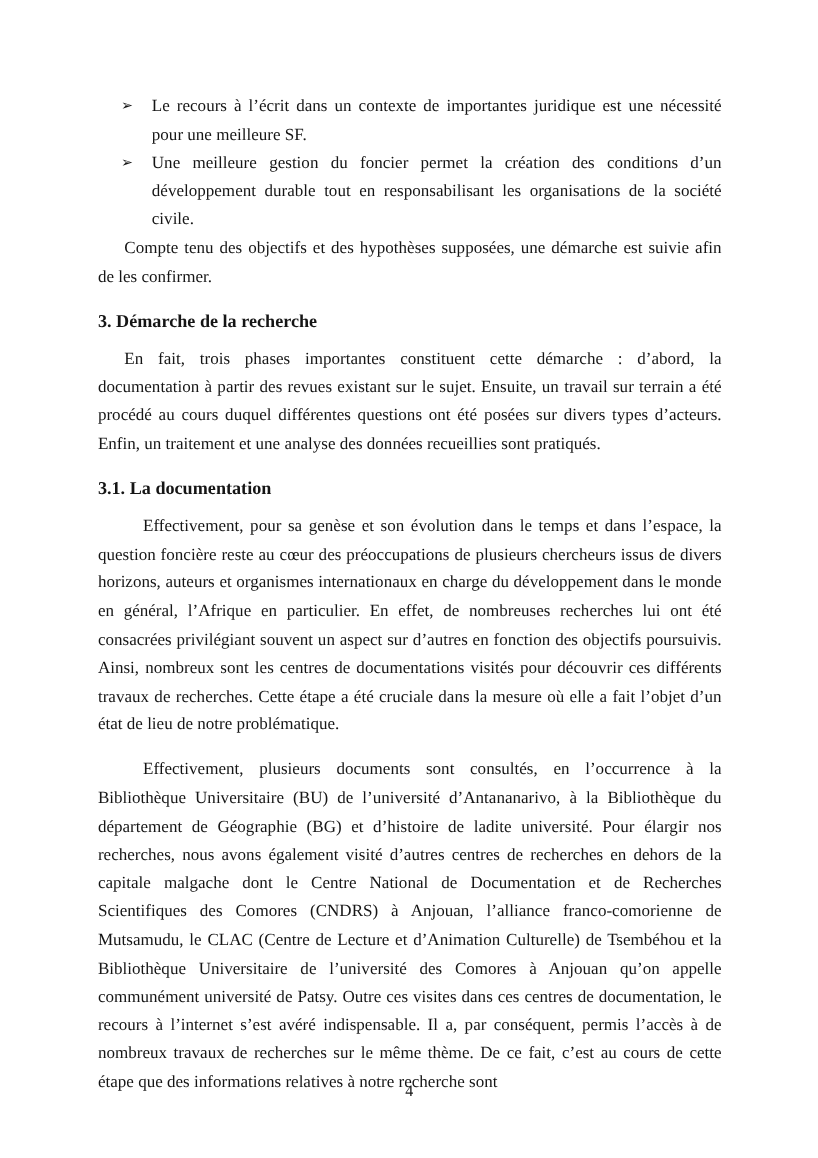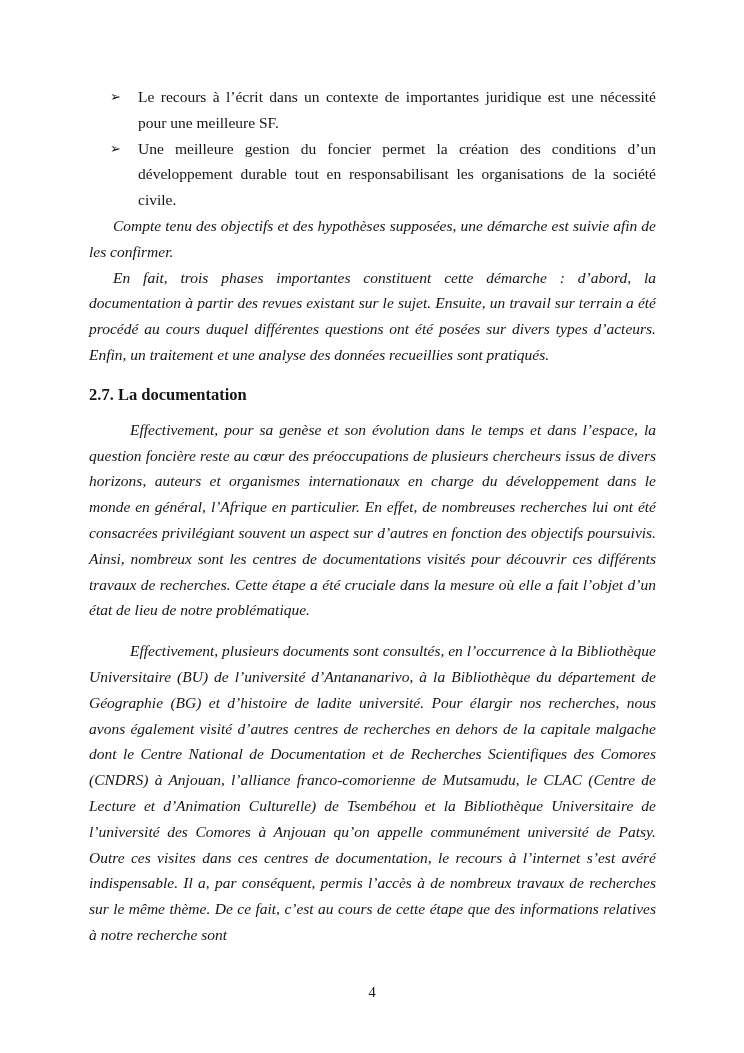--- a/index.html
+++ b/index.html
@@ -30,21 +30,20 @@
   }
   .bullet-marker {
     position: absolute;
     left: 21px;
     top: 0;
     font-family: "DejaVu Sans", sans-serif;
     font-size: 13px;
   }
   .para {
     margin: 0;
-    font-style: italic;
   }
   .indent-small { text-indent: 24px; }
   .indent-tab   { text-indent: 41px; }
   .gap-top      { margin-top: 15px; }
   .heading {
     font-size: 16.5px;
     font-weight: bold;
     margin: 14px 0 9px 0;
     text-align: left;
     line-height: 26px;
@@ -68,24 +67,25 @@
     <span>Le recours à l’écrit dans un contexte de importantes juridique est une nécessité pour une meilleure SF.</span>
   </div>
 
   <div class="bullet-item">
     <span class="bullet-marker">➢</span>
     <span>Une meilleure gestion du foncier permet la création des conditions d’un développement durable tout en responsabilisant les organisations de la société civile.</span>
   </div>
 
   <p class="para indent-small">Compte tenu des objectifs et des hypothèses supposées, une démarche est suivie afin de les confirmer.</p>
 
+  <h2 class="heading">3. Démarche de la recherche</h2>
 
   <p class="para indent-small">En fait, trois phases importantes constituent cette démarche : d’abord, la documentation à partir des revues existant sur le sujet. Ensuite, un travail sur terrain a été procédé au cours duquel différentes questions ont été posées sur divers types d’acteurs. Enfin, un traitement et une analyse des données recueillies sont pratiqués.</p>
 
-  <h2 class="heading">2.7. La documentation</h2>
+  <h2 class="heading">3.1. La documentation</h2>
 
   <p class="para indent-tab">Effectivement, pour sa genèse et son évolution dans le temps et dans l’espace, la question foncière reste au cœur des préoccupations de plusieurs chercheurs issus de divers horizons, auteurs et organismes internationaux en charge du développement dans le monde en général, l’Afrique en particulier. En effet, de nombreuses recherches lui ont été consacrées privilégiant souvent un aspect sur d’autres en fonction des objectifs poursuivis. Ainsi, nombreux sont les centres de documentations visités pour découvrir ces différents travaux de recherches. Cette étape a été cruciale dans la mesure où elle a fait l’objet d’un état de lieu de notre problématique.</p>
 
   <p class="para indent-tab gap-top">Effectivement, plusieurs documents sont consultés, en l’occurrence à la Bibliothèque Universitaire (BU) de l’université d’Antananarivo, à la Bibliothèque du département de Géographie (BG) et d’histoire de ladite université. Pour élargir nos recherches, nous avons également visité d’autres centres de recherches en dehors de la capitale malgache dont le Centre National de Documentation et de Recherches Scientifiques des Comores (CNDRS) à Anjouan, l’alliance franco-comorienne de Mutsamudu, le CLAC (Centre de Lecture et d’Animation Culturelle) de Tsembéhou et la Bibliothèque Universitaire de l’université des Comores à Anjouan qu’on appelle communément université de Patsy. Outre ces visites dans ces centres de documentation, le recours à l’internet s’est avéré indispensable. Il a, par conséquent, permis l’accès à de nombreux travaux de recherches sur le même thème. De ce fait, c’est au cours de cette étape que des informations relatives à notre recherche sont</p>
 
 </div>
 
 <div class="page-footer">4</div>
 
 </body></html>

